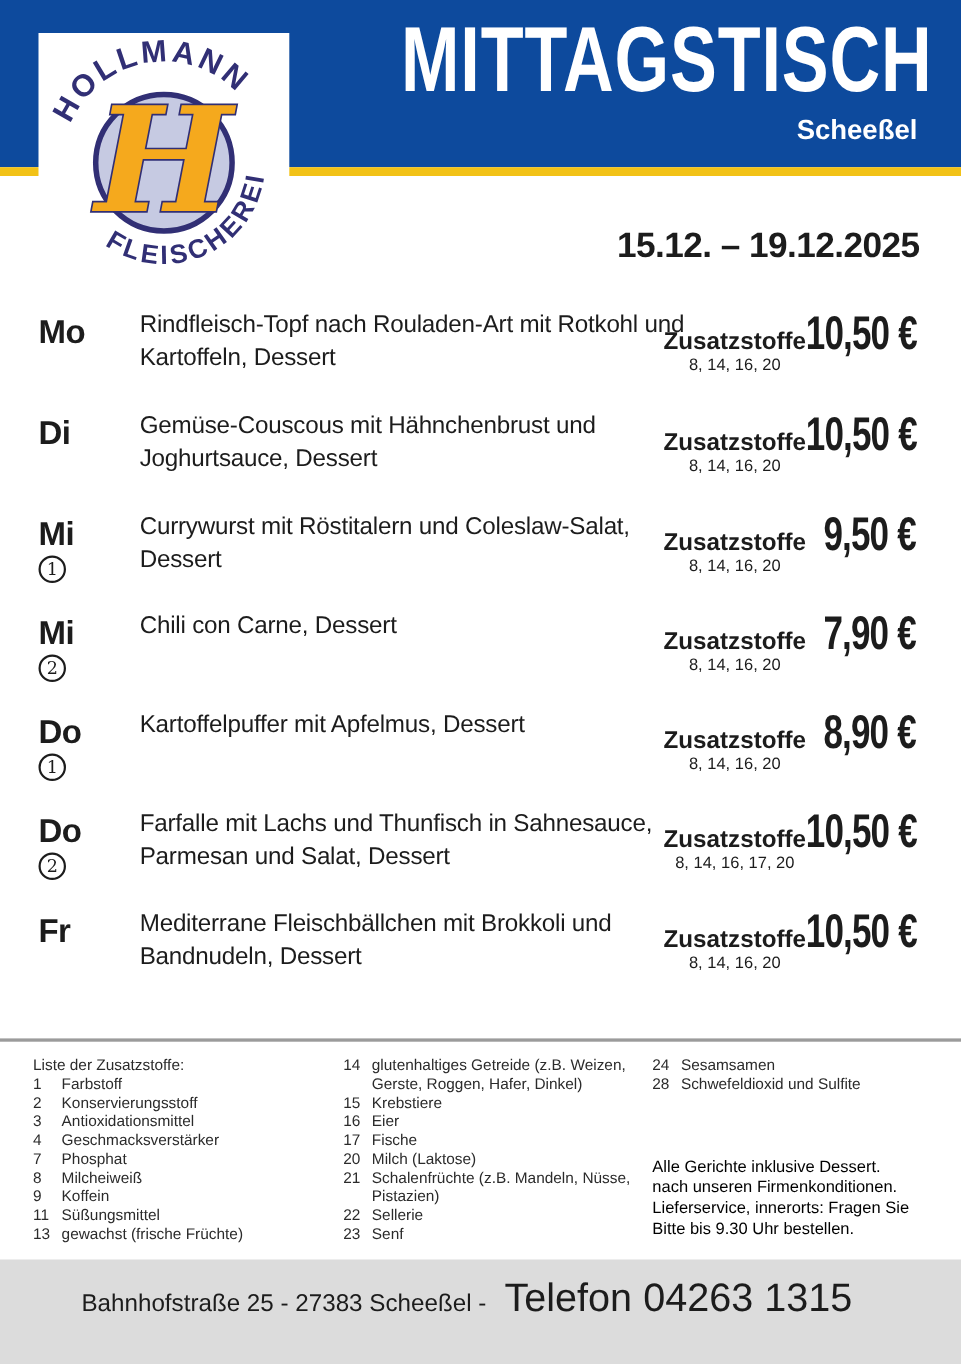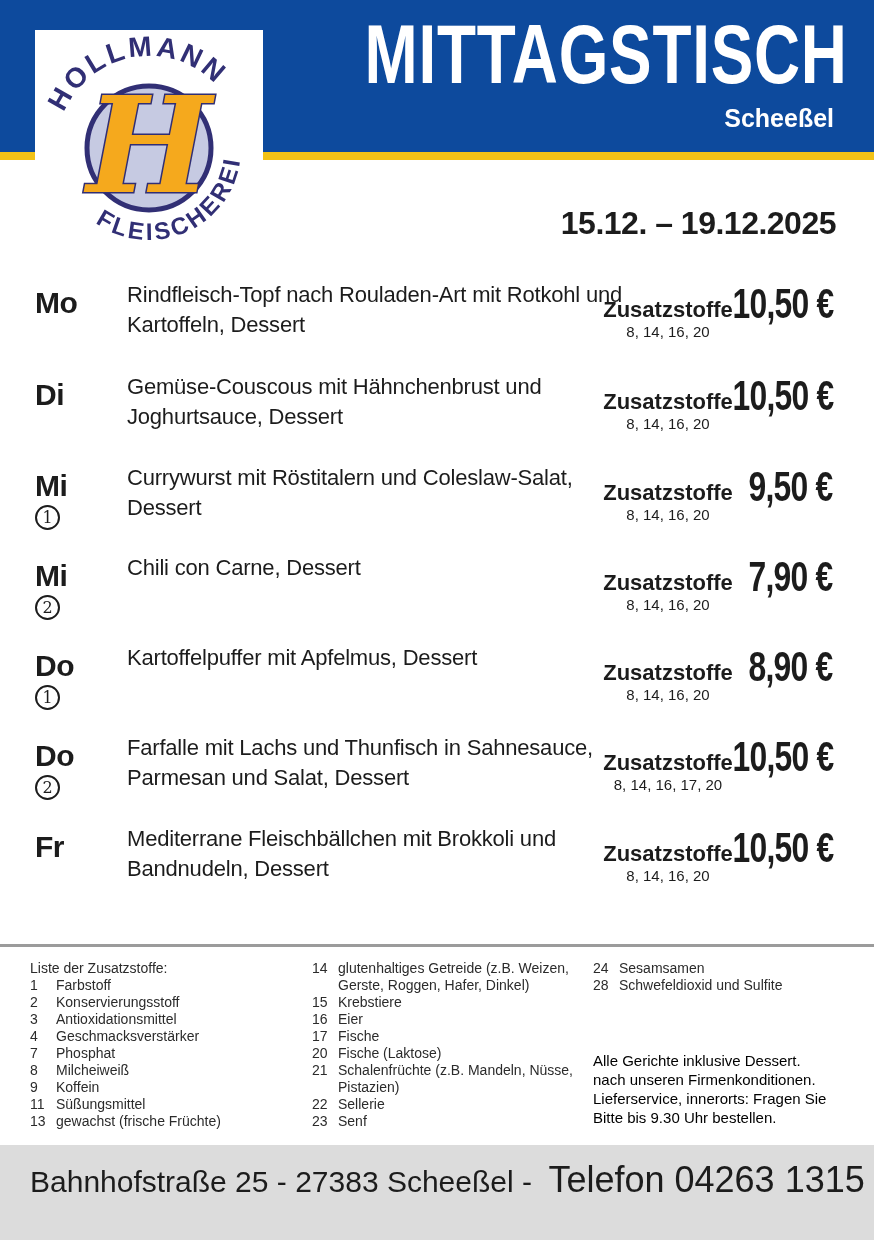--- a/index.html
+++ b/index.html
@@ -64,21 +64,21 @@
   .add-num  { flex:none; width:26px; }
   .add-text { flex:1; }
   .add-line:empty { display:none; }
   .note {
     position:absolute; left:593px; top:1051px; width:275px;
     font-size:15px; line-height:19px; color:#000000;
   }
   
   .footer { position:absolute; top:1145px; left:0; width:874px; height:95px; background:#dcdcdc; }
   .footer-line1 { position:absolute; left:30px; top:14px; white-space:nowrap; }
-  .footer-address { font-size:30px; }
+  .footer-address { font-size:22px;margin-left:44px; }
   .footer-phone   { font-size:36px; margin-left:12px; }
   .footer-line2 { position:absolute; left:30px; top:52px; font-size:22px; white-space:nowrap; }
   .footer-sep { margin:0 10px; }
 </style>
 </head>
 <body>
 
 <div class="page">
 
   <div class="band-blue"></div>
@@ -271,21 +271,21 @@
     <div class="add-item">
         <span class="add-num">16</span>
         <span class="add-text">Eier</span>
       </div>
     <div class="add-item">
         <span class="add-num">17</span>
         <span class="add-text">Fische</span>
       </div>
     <div class="add-item">
         <span class="add-num">20</span>
-        <span class="add-text">Fische (Laktose)</span>
+        <span class="add-text">Milch (Laktose)</span>
       </div>
     <div class="add-item">
         <span class="add-num">21</span>
         <span class="add-text"><span class="add-line">Schalenfrüchte (z.B. Mandeln, Nüsse,</span><div class="add-line">Pistazien)</div></span>
       </div>
     <div class="add-item">
         <span class="add-num">22</span>
         <span class="add-text">Sellerie</span>
       </div>
     <div class="add-item">

